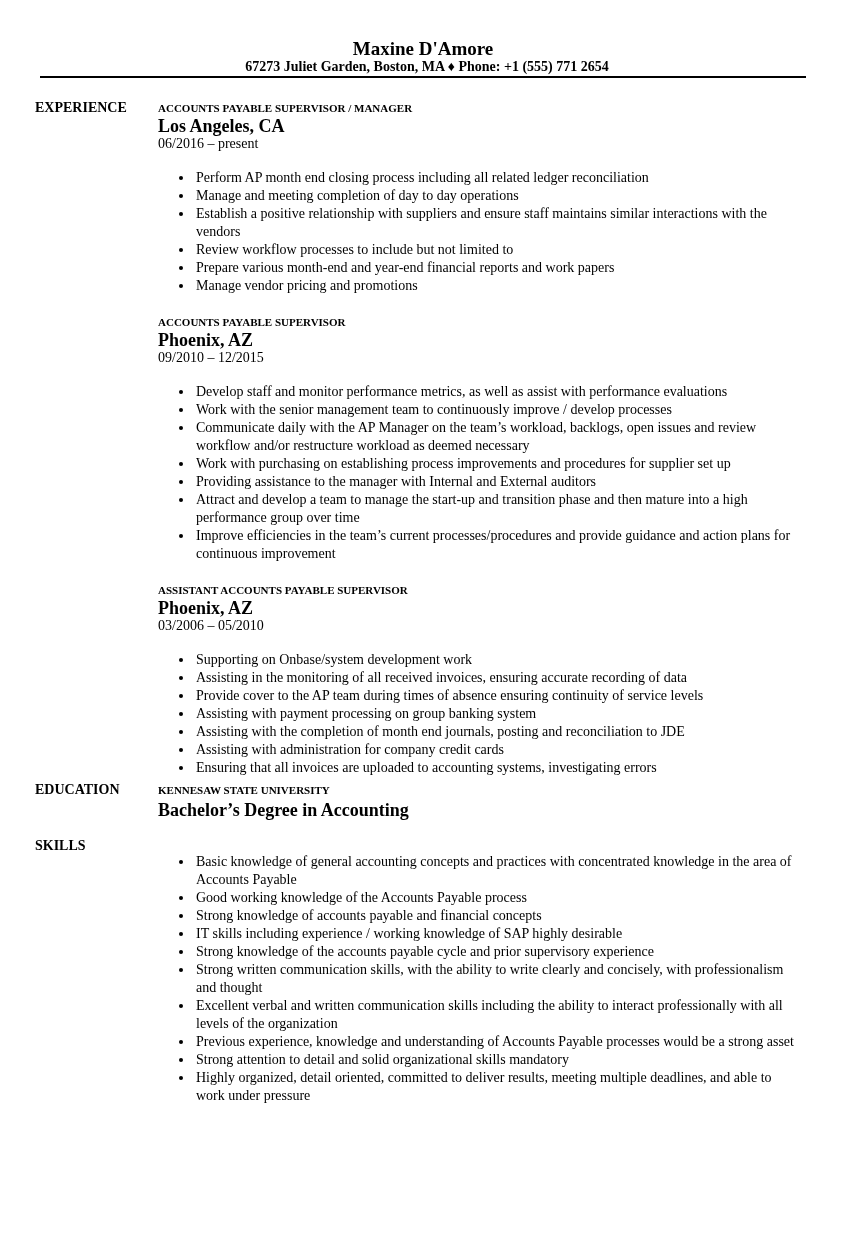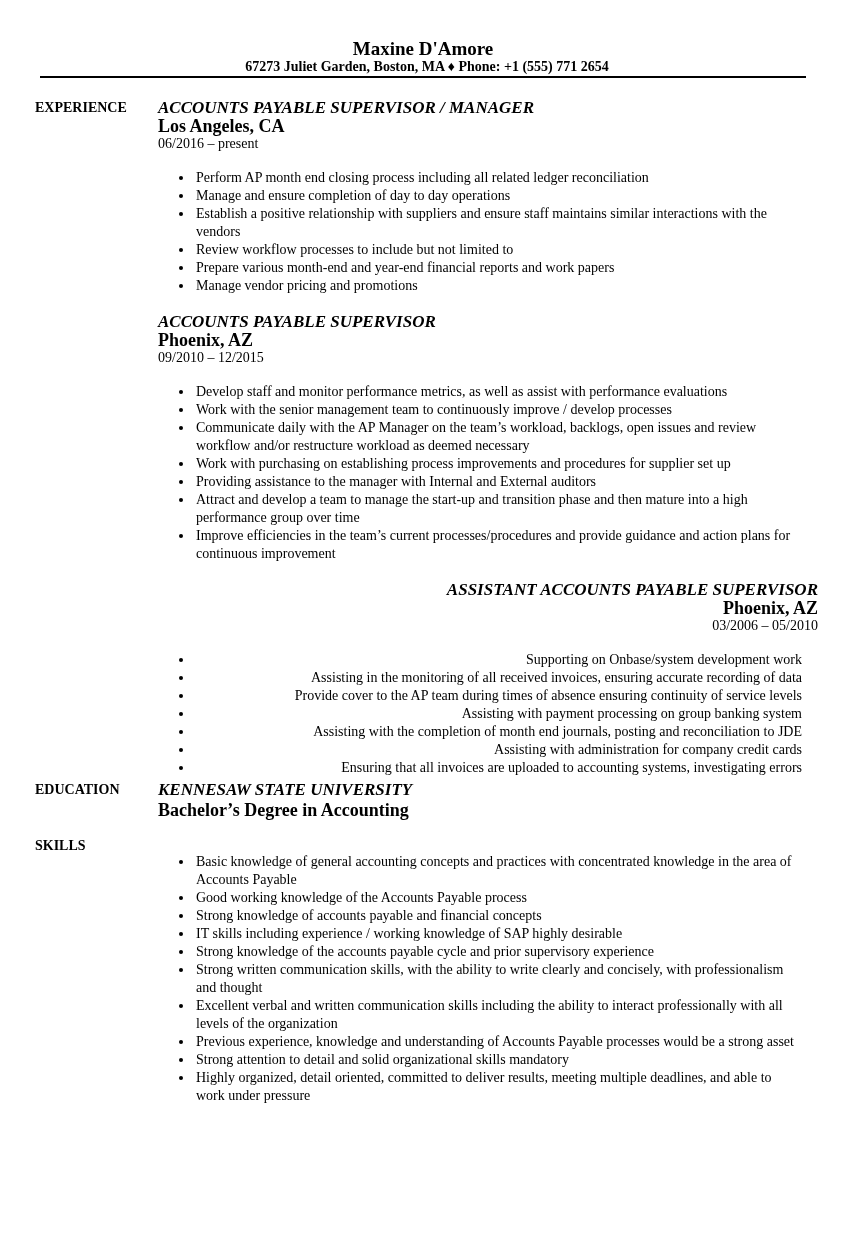--- a/index.html
+++ b/index.html
@@ -17,21 +17,21 @@
     font-size: 14px; font-weight: bold; line-height: 18px;
   }
   .rule {
     position: absolute; top: 76px; left: 40px; width: 766px; height: 2px; background: #000;
   }
   .section { position: absolute; left: 0; width: 860px; }
   .sec-label {
     position: absolute; left: 35px; top: 0; font-weight: bold; font-size: 14px; line-height: 18px;
   }
   .sec-body { position: absolute; left: 158px; top: 0; width: 660px; }
-  .job-title { font-weight: bold; font-size: 17px; line-height: 18px; font-style: italic; }
+  .job-title { font-weight: bold; font-size: 11px; line-height: 18px; }
   .job-loc { font-weight: bold; font-size: 18px; line-height: 18px; }
   .job-dates { font-size: 14px; line-height: 18px; }
   ul { margin: 16px; padding: 0; list-style: none; }
   li { position: relative; padding-left: 22px; line-height: 18px; }
   li .bullet {
     position: absolute; left: 5px; top: 7px; width: 4px; height: 4px; background: #000; border-radius: 50%;
   }
   .job { margin-bottom: 18px; }
 </style>
 </head>
@@ -44,21 +44,21 @@
 <div class="section" style="top:99px;">
   <div class="sec-label">EXPERIENCE</div>
   <div class="sec-body">
 
     <div class="job">
       <div class="job-title">ACCOUNTS PAYABLE SUPERVISOR / MANAGER</div>
       <div class="job-loc">Los Angeles, CA</div>
       <div class="job-dates">06/2016 – present</div>
       <ul>
         <li><span class="bullet"></span><span>Perform AP month end closing process including all related ledger reconciliation</span></li>
-        <li><span class="bullet"></span><span>Manage and ensure completion of day to day operations</span></li>
+        <li><span class="bullet"></span><span>Manage and meeting completion of day to day operations</span></li>
         <li><span class="bullet"></span><span>Establish a positive relationship with suppliers and ensure staff maintains similar interactions with the vendors</span></li>
         <li><span class="bullet"></span><span>Review workflow processes to include but not limited to</span></li>
         <li><span class="bullet"></span><span>Prepare various month-end and year-end financial reports and work papers</span></li>
         <li><span class="bullet"></span><span>Manage vendor pricing and promotions</span></li>
       </ul>
     </div>
 
     <div class="job" style="margin-top:4px;">
       <div class="job-title">ACCOUNTS PAYABLE SUPERVISOR</div>
       <div class="job-loc">Phoenix, AZ</div>
@@ -67,21 +67,21 @@
         <li><span class="bullet"></span><span>Develop staff and monitor performance metrics, as well as assist with performance evaluations</span></li>
         <li><span class="bullet"></span><span>Work with the senior management team to continuously improve / develop processes</span></li>
         <li><span class="bullet"></span><span>Communicate daily with the AP Manager on the team’s workload, backlogs, open issues and review workflow and/or restructure workload as deemed necessary</span></li>
         <li><span class="bullet"></span><span>Work with purchasing on establishing process improvements and procedures for supplier set up</span></li>
         <li><span class="bullet"></span><span>Providing assistance to the manager with Internal and External auditors</span></li>
         <li><span class="bullet"></span><span>Attract and develop a team to manage the start-up and transition phase and then mature into a high performance group over time</span></li>
         <li><span class="bullet"></span><span>Improve efficiencies in the team’s current processes/procedures and provide guidance and action plans for continuous improvement</span></li>
       </ul>
     </div>
 
-    <div class="job" style="margin-top:4px;text-align:right;">
+    <div class="job" style="margin-top:4px;">
       <div class="job-title">ASSISTANT ACCOUNTS PAYABLE SUPERVISOR</div>
       <div class="job-loc">Phoenix, AZ</div>
       <div class="job-dates">03/2006 – 05/2010</div>
       <ul>
         <li><span class="bullet"></span><span>Supporting on Onbase/system development work</span></li>
         <li><span class="bullet"></span><span>Assisting in the monitoring of all received invoices, ensuring accurate recording of data</span></li>
         <li><span class="bullet"></span><span>Provide cover to the AP team during times of absence ensuring continuity of service levels</span></li>
         <li><span class="bullet"></span><span>Assisting with payment processing on group banking system</span></li>
         <li><span class="bullet"></span><span>Assisting with the completion of month end journals, posting and reconciliation to JDE</span></li>
         <li><span class="bullet"></span><span>Assisting with administration for company credit cards</span></li>

